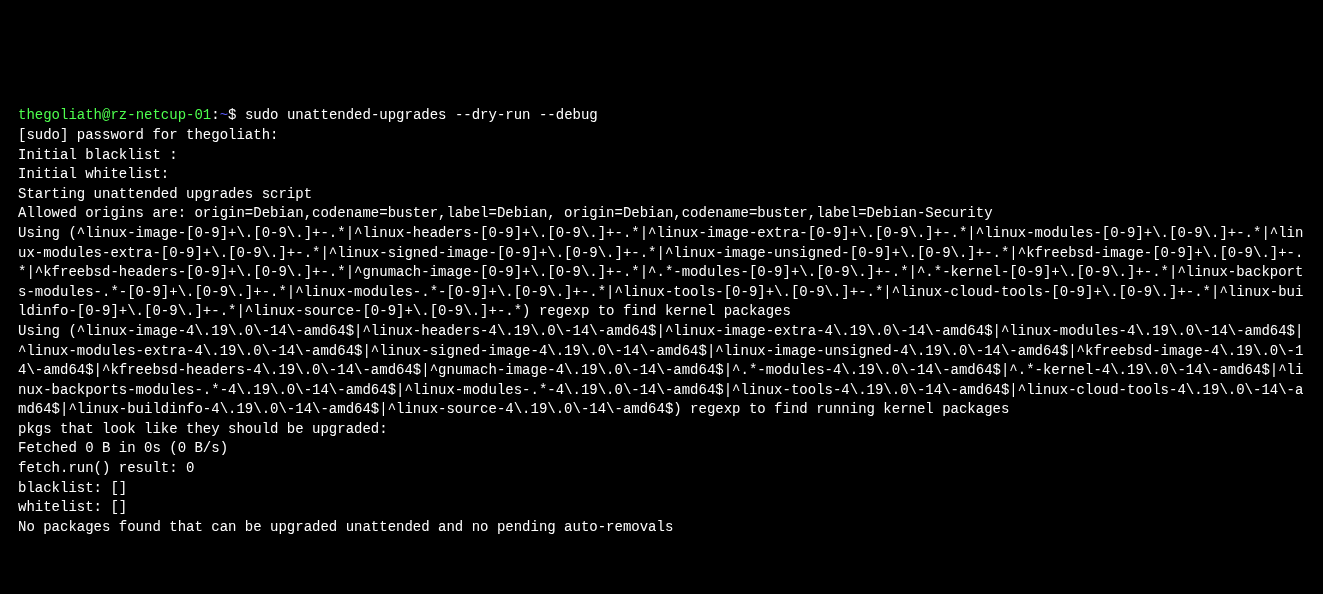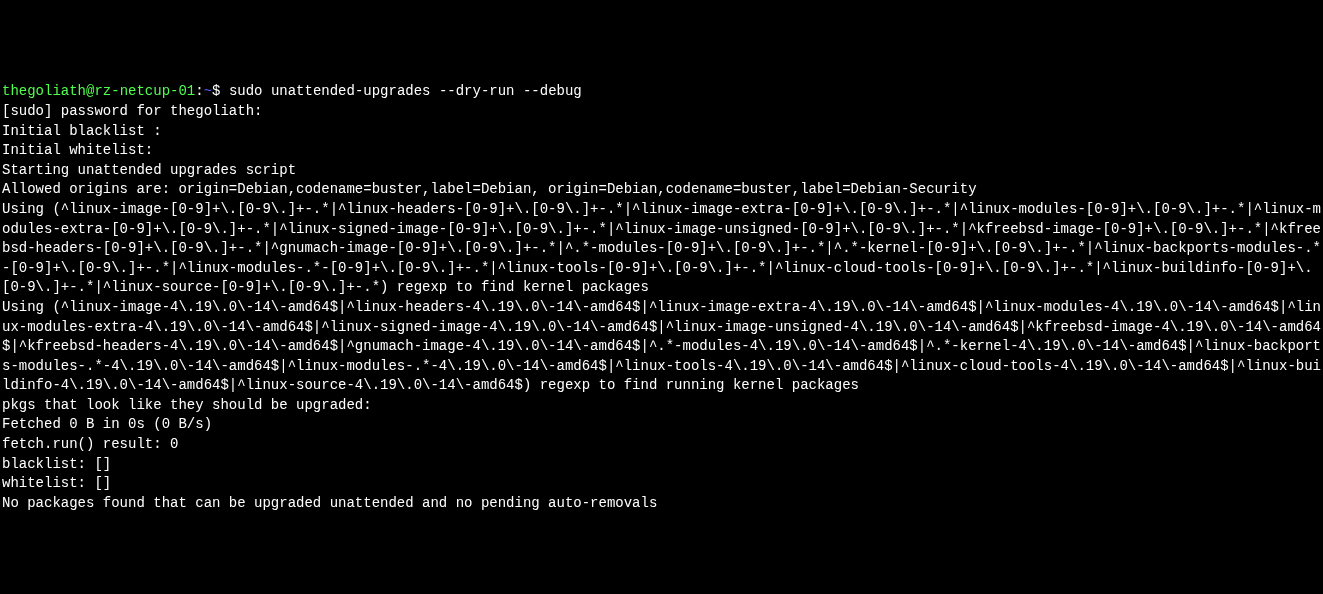--- a/index.html
+++ b/index.html
@@ -9,21 +9,22 @@
       color: #fff;
       font-family: 'Courier New', monospace;
       font-size: 14px;
       line-height: 1.4;
       white-space: pre-wrap;
       word-break: break-all;
       width: 1323px;
       overflow: hidden;
     }
     .terminal {
-      padding: 4px 2px;
+      padding: 4px 18px;
+      margin-top: 24px;
     }
     .user { color: #4eff4e; }
     .at { color: #4eff4e; }
     .host { color: #4eff4e; }
     .colon { color: #fff; }
     .path { color: #5c5cff; }
     .dollar { color: #fff; }
     .cmd { color: #fff; }
     .output { color: #fff; }
   </style>

